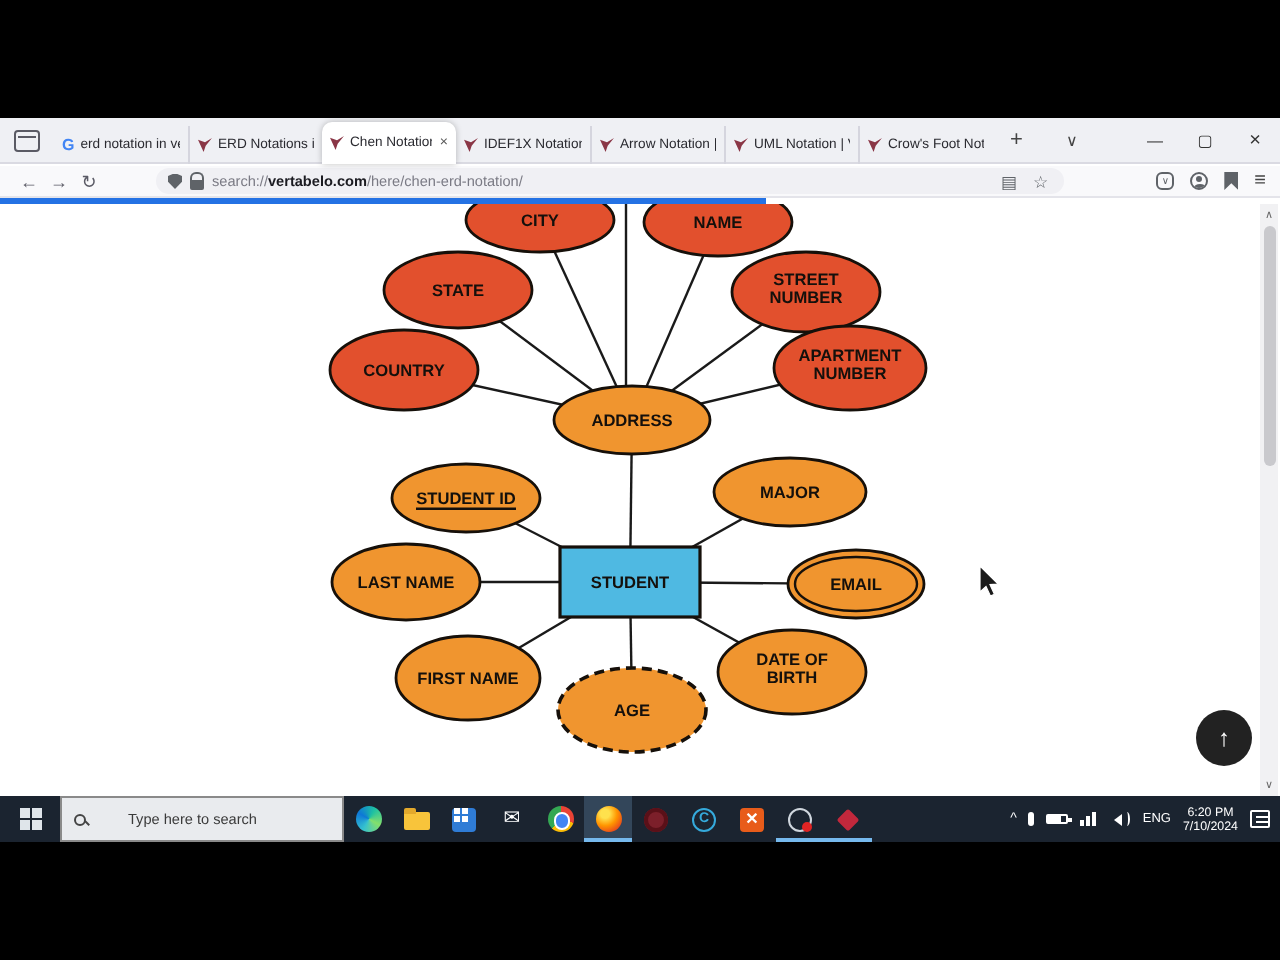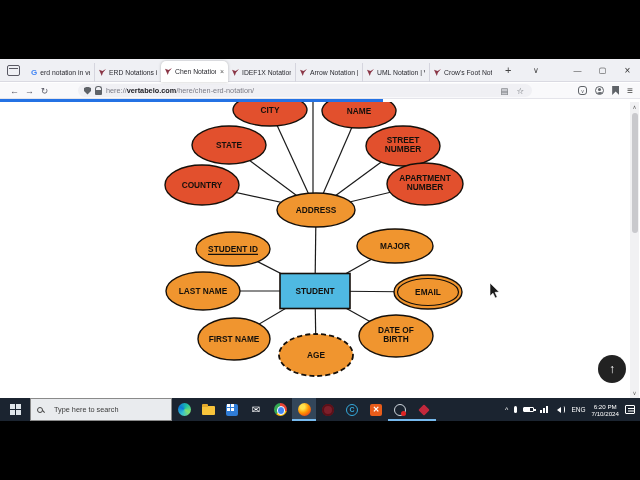--- a/index.html
+++ b/index.html
@@ -73,21 +73,21 @@
   .scrolltop{position:absolute;left:598px;top:253px;width:28px;height:28px;border-radius:50%;
              background:#222;color:#fff;display:flex;align-items:center;justify-content:center;
              font-size:12px;}
   
   .taskbar{position:absolute;left:0;top:398px;width:640px;height:23px;background:#1b2430;
            display:flex;align-items:stretch;color:#fff;}
   .tb-start{width:30px;display:flex;align-items:center;justify-content:center;}
   .win-logo{display:grid;grid-template-columns:5px 5px;grid-template-rows:5px 5px;gap:1px;}
   .win-logo i{background:#dfe5ea;}
   .tb-search{width:142px;background:#e9ebee;border:1px solid #8a8a8a;display:flex;
-             align-items:center;gap:11px;padding:0 6px;color:#3a3a3a;font-size:7.3px;}
+             align-items:center;gap:21px;padding:0 6px;color:#3a3a3a;font-size:7.3px;}
   .mag{width:6px;height:6px;border:1.1px solid #444;border-radius:50%;position:relative;flex:0 0 auto;}
   .mag::after{content:"";position:absolute;width:3px;height:1.2px;background:#444;
               transform:rotate(45deg);right:-2.6px;bottom:-0.6px;}
   .tb-apps{display:flex;}
   .tb-item{width:24px;display:flex;align-items:center;justify-content:center;position:relative;}
   .tb-item.active{box-shadow:inset 0 -2px 0 #76b9ed;}
   .tb-item.hl{background:#33465a;}
   .tb-edge{width:13px;height:13px;border-radius:50%;
            background:conic-gradient(from 210deg,#35c1cf,#0d78d7,#1ec1a2,#84e06c,#35c1cf);}
   .tb-folder{width:13px;height:9px;background:#f8c43b;border-radius:1px;position:relative;margin-top:2px;}
@@ -185,21 +185,21 @@
       </div>
     </div>
 
     <div class="toolbar">
       <span class="nav-btn">←</span>
       <span class="nav-btn">→</span>
       <span class="nav-btn">↻</span>
       <div class="url-bar">
         <span class="shield"></span>
         <span class="lock"></span>
-        <span class="url-text"><span>here://</span><span class="strong">vertabelo.com</span><span>/here/chen-erd-notation/</span></span>
+        <span class="url-text"><span>search://</span><span class="strong">vertabelo.com</span><span>/here/chen-erd-notation/</span></span>
         <span class="pill-ico">▤</span>
         <span class="pill-ico">☆</span>
       </div>
       <div class="tb-right">
         <span class="pocket">∨</span>
         <span class="account"></span>
         <span class="library"></span>
         <span class="menu-ico">≡</span>
       </div>
     </div>

